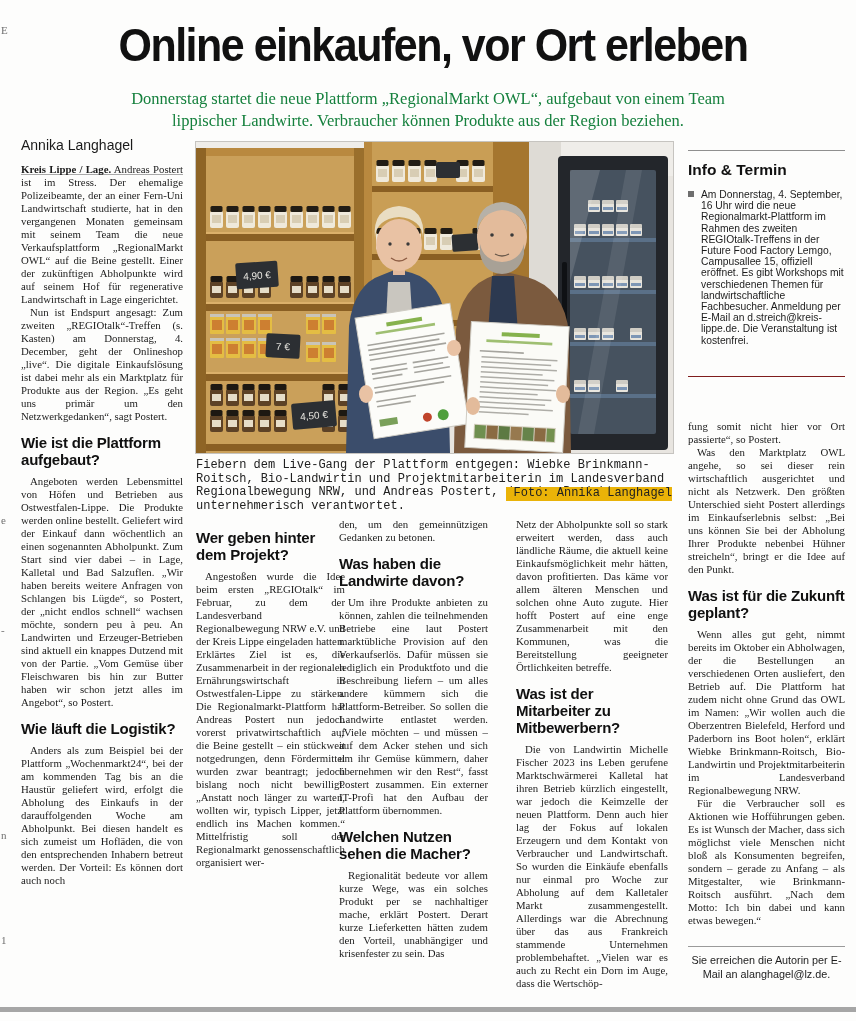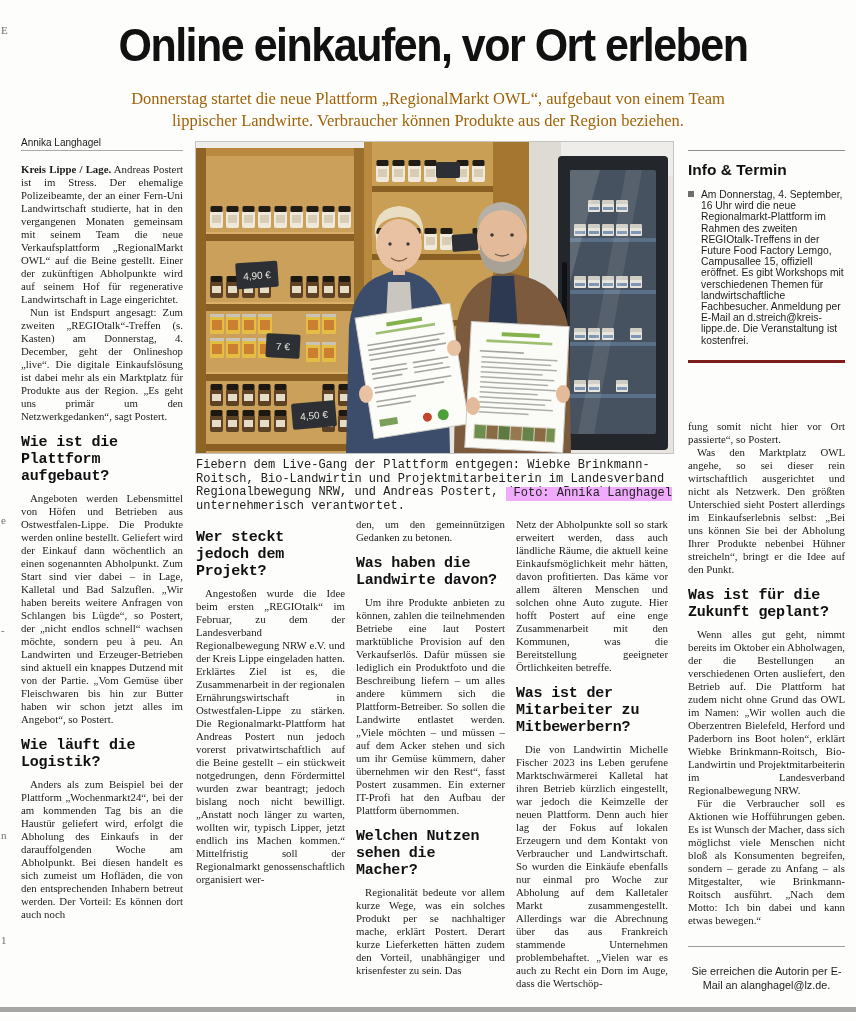--- a/index.html
+++ b/index.html
@@ -9,63 +9,63 @@
     font-family:"Liberation Serif", serif;
   }
   .headline{
     position:absolute;top:20px;left:40px;right:30px;margin:0;
     text-align:center;font-family:"Liberation Sans", sans-serif;
     font-weight:700;font-size:43px;letter-spacing:-1.5px;color:#111;
     transform:scaleY(1.06);transform-origin:top center;
   }
   .subheadline{
     position:absolute;top:88px;left:118px;width:620px;margin:0;
-    text-align:center;font-size:16.5px;line-height:1.32;color:#a16207;
+    text-align:center;font-size:16.5px;line-height:1.32;color:#15803d;
   }
   .byline{
     position:absolute;top:137px;left:21px;width:162px;
-    font-family:"Liberation Sans", sans-serif;font-size:10px;color:#1a1a1a;
-    padding-bottom:2px;border-bottom:1px solid #a9a9a9;
+    font-family:"Liberation Sans", sans-serif;font-size:14px;color:#1a1a1a;
+    padding-bottom:21px;border-bottom:1px solid #a9a9a9;
   }
   .col{position:absolute;font-size:10.8px;line-height:13px;text-align:justify;}
   .col p{margin:0;}
   .col p.ind{text-indent:9px;}
   .col h3{
-    font-family:Liberation Mono, monospace;font-weight:700;
+    font-family:Liberation Sans, sans-serif;font-weight:700;
     font-size:15px;line-height:17px;letter-spacing:-0.2px;
     margin:11px 0 7px;color:#101010;text-align:left;
   }
   .lead{font-weight:700;margin-top:16px;}
   #col1{left:21px;top:163px;width:162px;}
   #col2{left:196px;top:518px;width:149px;}
-  #col3{left:356px;top:518px;width:149px;}
+  #col3{left:339px;top:518px;width:149px;}
   #col4{left:516px;top:518px;width:152px;}
   #col5{left:688px;top:420px;width:157px;}
   .photo{
     position:absolute;left:195px;top:141px;width:477px;height:311px;
     border:1px solid #c6c4c0;box-sizing:content-box;background:#e8e5e0;
   }
   .photo svg{display:block;}
   .caption{
     position:absolute;left:196px;top:459px;width:476px;height:44px;
     font-family:Liberation Mono, monospace;font-size:12px;line-height:13.6px;color:#202020;
   }
-  .caption .credit{position:absolute;right:0;bottom:2px;background:#f0abfc;padding-left:8px;margin-top:24px;}
+  .caption .credit{position:absolute;right:0;bottom:2px;background:#eab308;padding-left:8px;margin-top:24px;}
   .infobox{
     position:absolute;left:688px;top:150px;width:157px;
-    border-top:1px solid #8f8f8f;border-bottom:3px solid #7f1d1d;
-    padding:9px 0 14px;font-family:"Liberation Sans", sans-serif;
+    border-top:1px solid #8f8f8f;border-bottom:1px solid #7f1d1d;
+    padding:9px 0 30px;font-family:"Liberation Sans", sans-serif;
   }
   .infobox h2{margin:1px 0 10px;font-size:15.5px;font-weight:700;color:#111;}
   .info-item{position:relative;padding-left:13px;font-size:10.3px;line-height:11.2px;color:#1c1c1c;text-align:left;}
   .info-item .bullet{position:absolute;left:0;top:2px;width:6px;height:6px;background:#6e6e6e;}
   .footer-note{
     position:absolute;left:688px;top:946px;width:157px;
     font-family:"Liberation Sans", sans-serif;font-size:10.8px;line-height:14px;
-    text-align:center;color:#1c1c1c;border-top:1px solid #9a9a9a;padding-top:17px;
+    text-align:center;color:#1c1c1c;border-top:1px solid #9a9a9a;padding-top:6px;
   }
   .bottom-bar{position:absolute;left:0;right:0;top:1007px;height:5px;background:#a6a6a6;}
   .edge{position:absolute;left:0;top:0;width:12px;height:100%;font-family:"Liberation Serif", serif;color:#6f6f6f;font-size:11px;}
   .edge span{position:absolute;left:1px;}
   .e1{top:24px;} .e2{top:514px;} .e3{top:624px;} .e4{top:829px;} .e5{top:934px;}
 </style>
 </head>
 <body>
 
 <div class="edge">
@@ -320,21 +320,21 @@
     </g>
   </svg>
 </div>
 
 <div class="caption">
   <span>Fiebern dem Live-Gang der Plattform entgegen: Wiebke Brinkmann-Roitsch, Bio-Landwirtin und Projektmitarbeiterin im Landesverband Regionalbewegung NRW, und Andreas Postert, der das Projekt unternehmerisch verantwortet.</span>
   <span class="credit">Foto: Annika Langhagel</span>
 </div>
 
 <div id="col2" class="col">
-  <h3>Wer steckt jedoch dem Projekt?</h3>
+  <h3>Wer geben hinter dem Projekt?</h3>
   <p class="ind">Angestoßen wurde die Idee beim ersten „REGIOtalk“ im Februar, zu dem der Landesverband Regionalbewegung NRW e.V. und der Kreis Lippe eingeladen hatten. Erklärtes Ziel ist es, die Zusammenarbeit in der regionalen Ernährungswirtschaft in Ostwestfalen-Lippe zu stärken. Die Regionalmarkt-Plattform hat Andreas Postert nun jedoch vorerst privatwirtschaftlich auf die Beine gestellt – ein stückweit notgedrungen, denn Fördermittel wurden zwar beantragt; jedoch bislang noch nicht bewilligt. „Anstatt noch länger zu warten, wollten wir, typisch Lipper, jetzt endlich ins Machen kommen.“ Mittelfristig soll der Regionalmarkt genossenschaftlich organisiert wer-</p>
 </div>
 
 <div id="col3" class="col">
   <p>den, um den gemeinnützigen Gedanken zu betonen.</p>
   <h3>Was haben die Landwirte davon?</h3>
   <p class="ind">Um ihre Produkte anbieten zu können, zahlen die teilnehmenden Betriebe eine laut Postert marktübliche Provision auf den Verkaufserlös. Dafür müssen sie lediglich ein Produktfoto und die Beschreibung liefern – um alles andere kümmern sich die Plattform-Betreiber. So sollen die Landwirte entlastet werden. „Viele möchten – und müssen – auf dem Acker stehen und sich um ihr Gemüse kümmern, daher übernehmen wir den Rest“, fasst Postert zusammen. Ein externer IT-Profi hat den Aufbau der Plattform übernommen.</p>
   <h3>Welchen Nutzen sehen die Macher?</h3>
   <p class="ind">Regionalität bedeute vor allem kurze Wege, was ein solches Produkt per se nachhaltiger mache, erklärt Postert. Derart kurze Lieferketten hätten zudem den Vorteil, unabhängiger und krisenfester zu sein. Das</p>
 </div>

